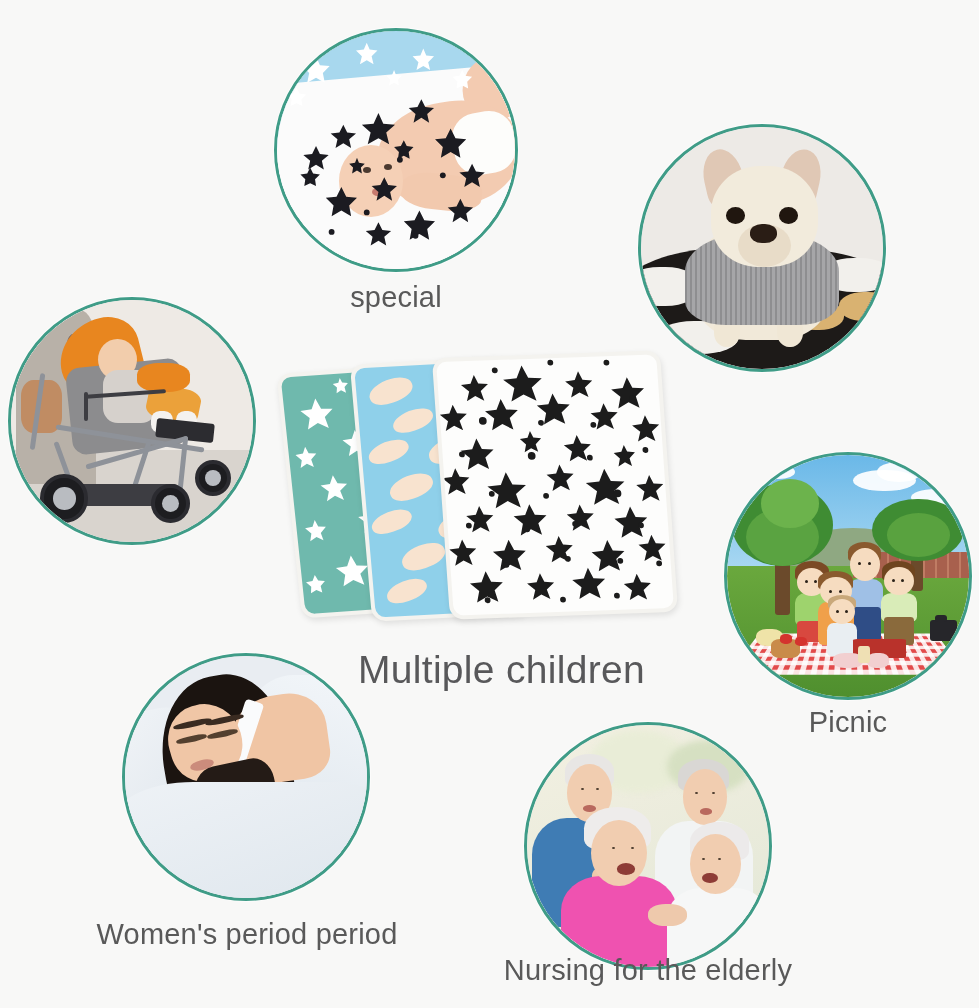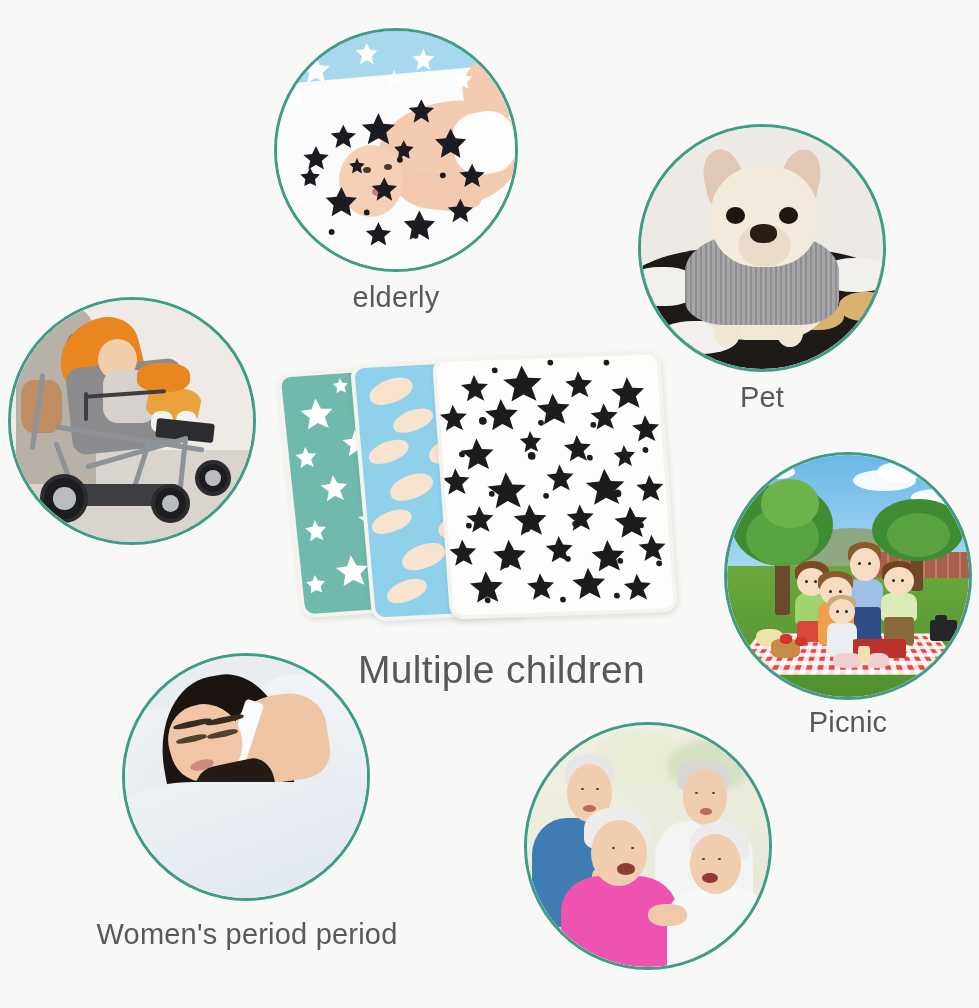--- a/index.html
+++ b/index.html
@@ -398,21 +398,21 @@
           <path d="M82 130 l2 5 6 1 -4 4 1 6 -5-3 -5 3 1-6 -4-4 6-1z"></path>
           <circle cx="126" cy="132" r="3"></circle>
           <circle cx="92" cy="186" r="3"></circle>
           <circle cx="170" cy="148" r="3"></circle>
           <circle cx="56" cy="206" r="3"></circle>
           <circle cx="142" cy="210" r="3"></circle>
         </g>
       </svg>
     </div>
   </div>
-  <div class="caption" id="cap-children" style="left:274px;top:283px;width:244px;">elderly</div>
+  <div class="caption" id="cap-children" style="left:274px;top:283px;width:244px;">special</div>
 
   <div class="photo-circle" id="c-pet">
     <div class="photo-inner">
       <div class="pet-bg"></div>
       <div class="pet-blanket"></div>
       <div class="pet-blanket-splotch" style="left:-6%;top:58%;width:30%;height:16%"></div>
       <div class="pet-blanket-splotch" style="left:6%;top:80%;width:34%;height:14%"></div>
       <div class="pet-blanket-splotch" style="left:74%;top:54%;width:30%;height:14%"></div>
       <div class="pet-blanket-splotch" style="left:62%;top:72%;width:22%;height:12%;background:#d9b271"></div>
       <div class="pet-blanket-splotch" style="left:82%;top:68%;width:22%;height:12%;background:#d9b271"></div>
@@ -422,21 +422,20 @@
       <div class="pet-sweater"></div>
       <div class="pet-ear l"></div>
       <div class="pet-ear r"></div>
       <div class="pet-head"></div>
       <div class="pet-eye l"></div>
       <div class="pet-eye r"></div>
       <div class="pet-muzzle"></div>
       <div class="pet-nose"></div>
     </div>
   </div>
-  <div class="caption" id="cap-pet" style="left:638px;top:383px;width:248px;">Pet</div>
 
   <div class="photo-circle" id="c-babychair">
     <div class="photo-inner">
       <div class="bc-bg"></div>
       <div class="bc-wall"></div>
       <div class="bc-floor"></div>
       <div class="bc-person"></div>
       <div class="bc-person-skin"></div>
       <div class="bc-seatback"></div>
       <div class="bc-hood"></div>
@@ -594,20 +593,21 @@
         <div class="el-body" style="left:0;top:44%;width:100%;height:60%;background:#f6f7f7"></div>
         <div class="el-hair" style="left:22%;top:0;width:58%;height:26%;background:#eceaea"></div>
         <div class="el-head" style="left:22%;top:8%;width:50%;height:40%"></div>
         <div class="el-eye" style="left:34%;top:24%"></div>
         <div class="el-eye" style="left:50%;top:24%"></div>
         <div class="el-mouth" style="left:34%;top:34%;width:16%;height:7%;background:#8e3c36"></div>
       </div>
       <div class="el-hand" style="left:50%;top:74%;width:16%;height:9%"></div>
     </div>
   </div>
+  <div class="caption" id="cap-elderly" style="left:470px;top:956px;width:356px;">Nursing for the elderly</div>
 
   <div id="product">
     <div class="mat mat-teal">
       <svg viewBox="0 0 150 246" width="100%" height="100%">
         <g fill="#ffffff">
           <path d="M34 22 l5 11 12 1 -9 8 3 12 -11-6 -11 6 3-12 -9-8 12-1z"></path>
           <path d="M96 8 l4 9 10 1 -8 7 3 10 -9-5 -9 5 3-10 -8-7 10-1z"></path>
           <path d="M72 58 l4 9 10 1 -8 7 3 10 -9-5 -9 5 3-10 -8-7 10-1z"></path>
           <path d="M18 72 l3 7 8 1 -6 6 2 8 -7-4 -7 4 2-8 -6-6 8-1z"></path>
           <path d="M120 52 l3 7 8 1 -6 6 2 8 -7-4 -7 4 2-8 -6-6 8-1z"></path>

